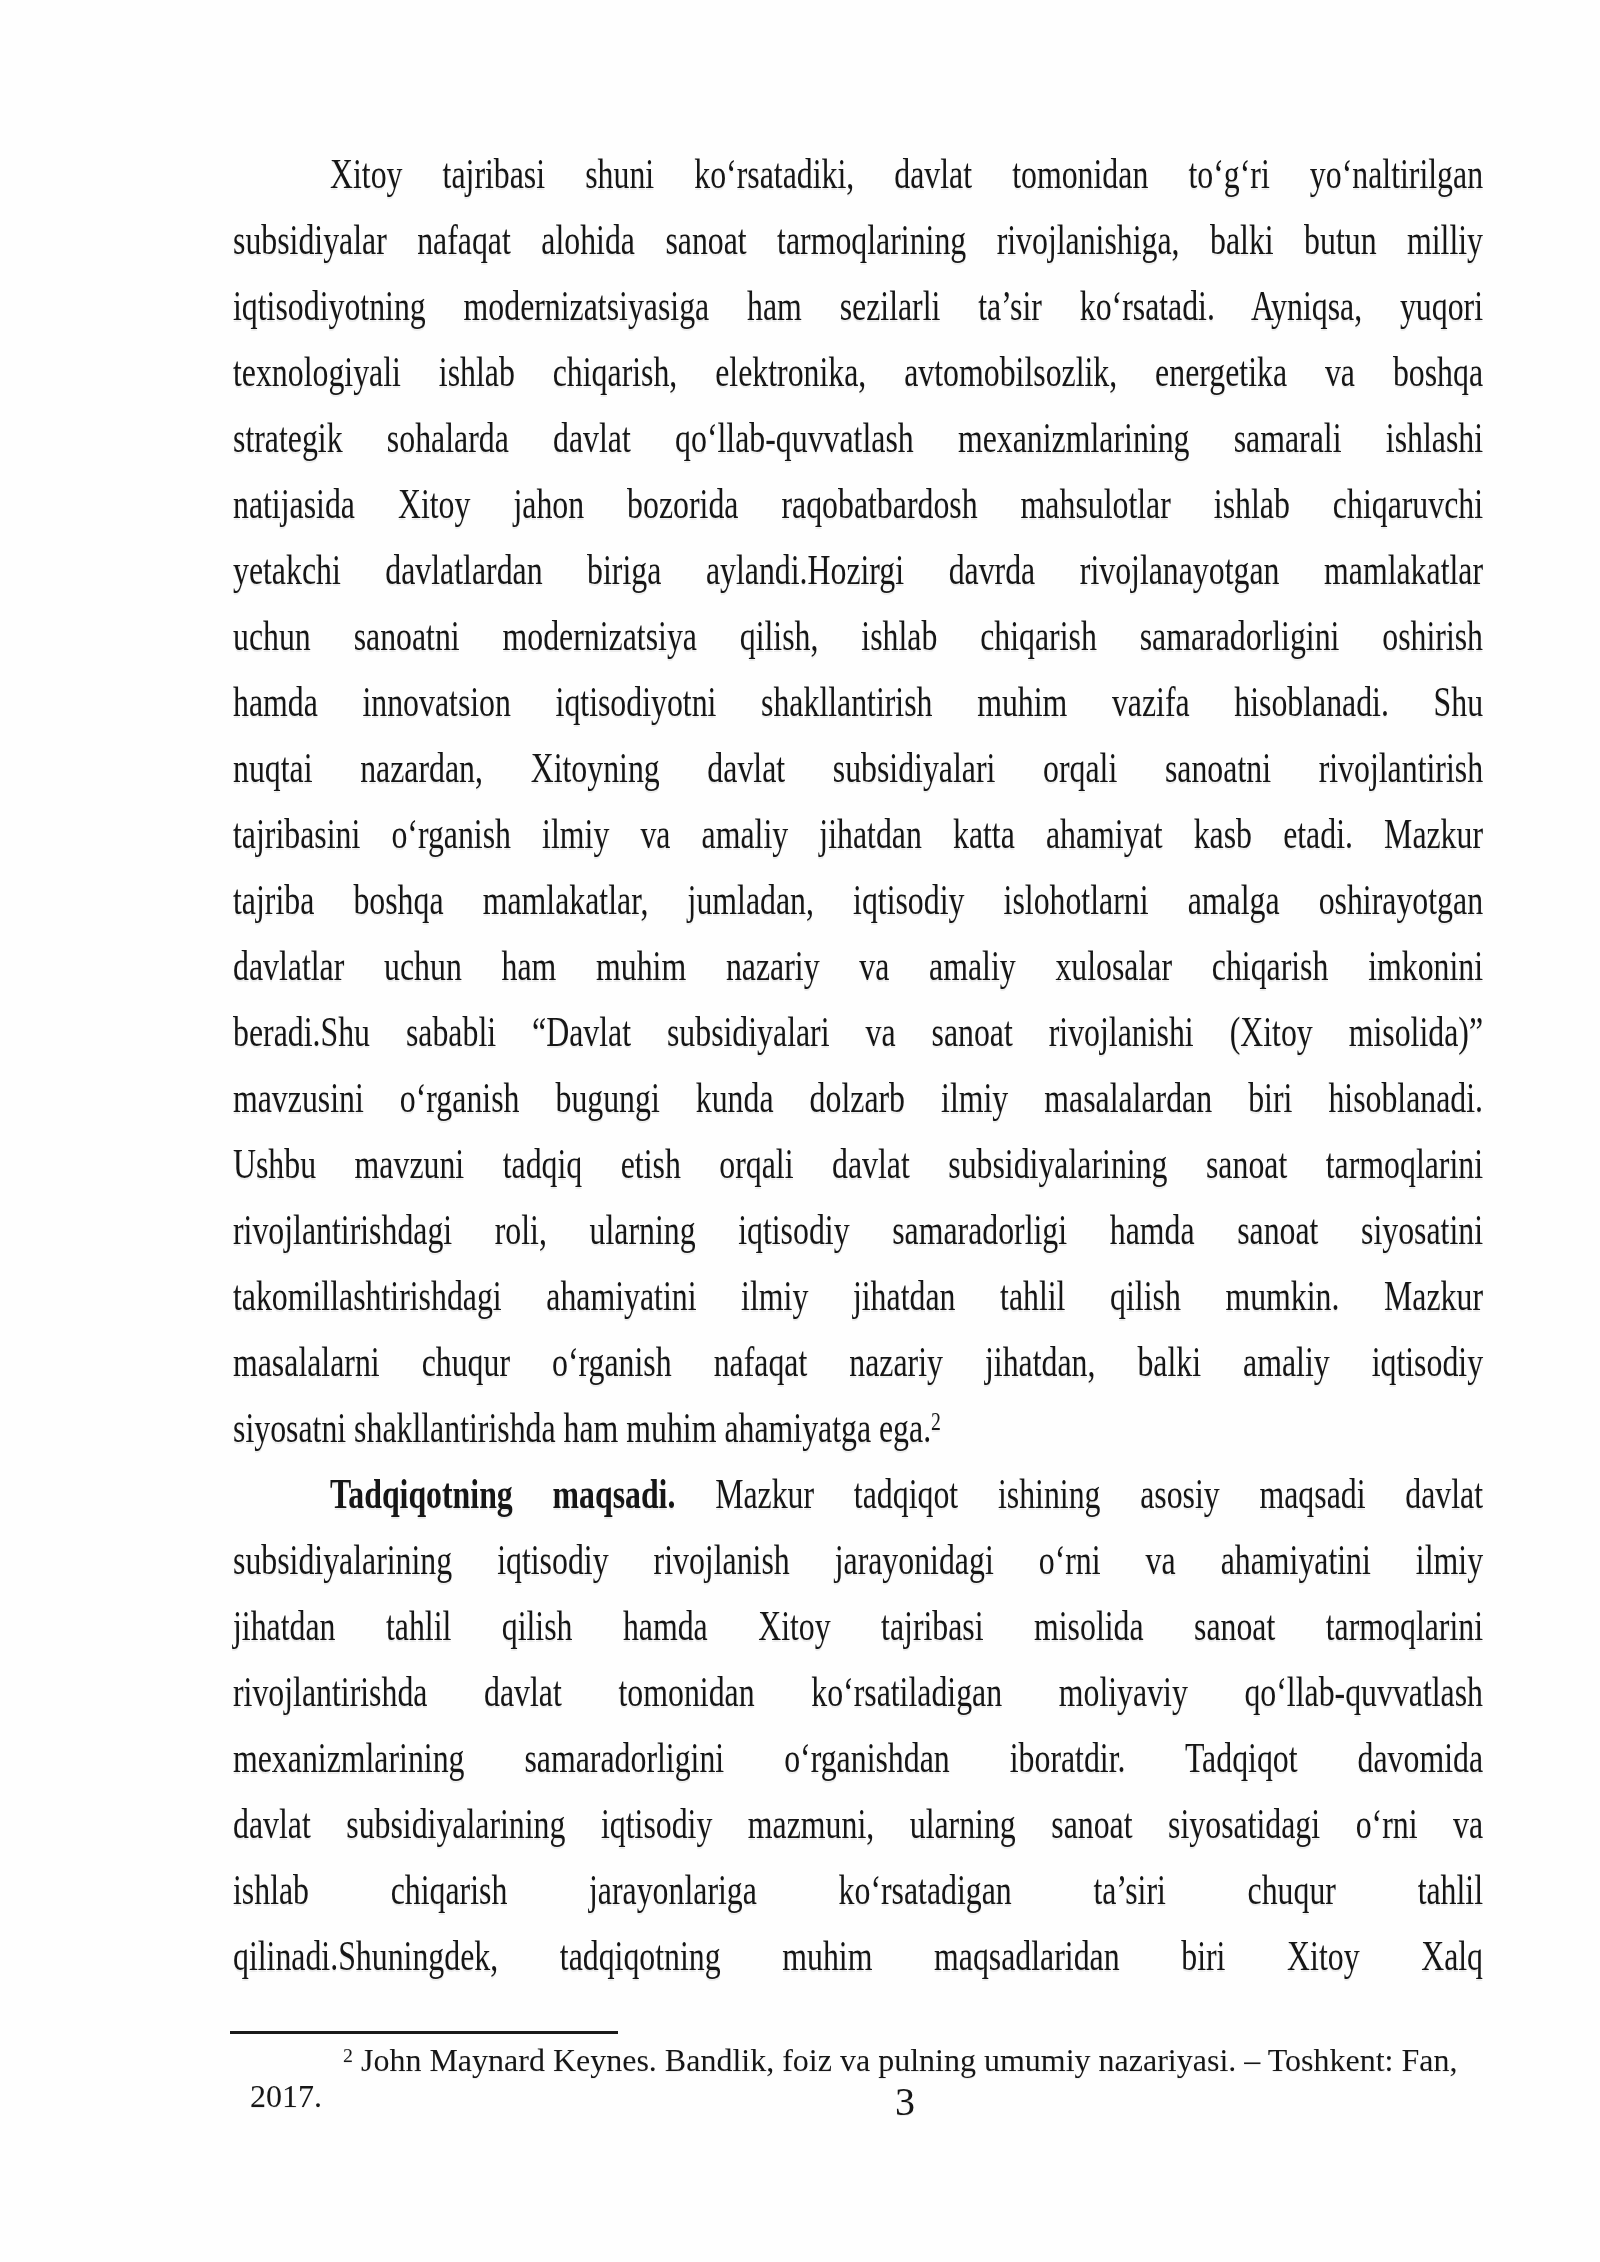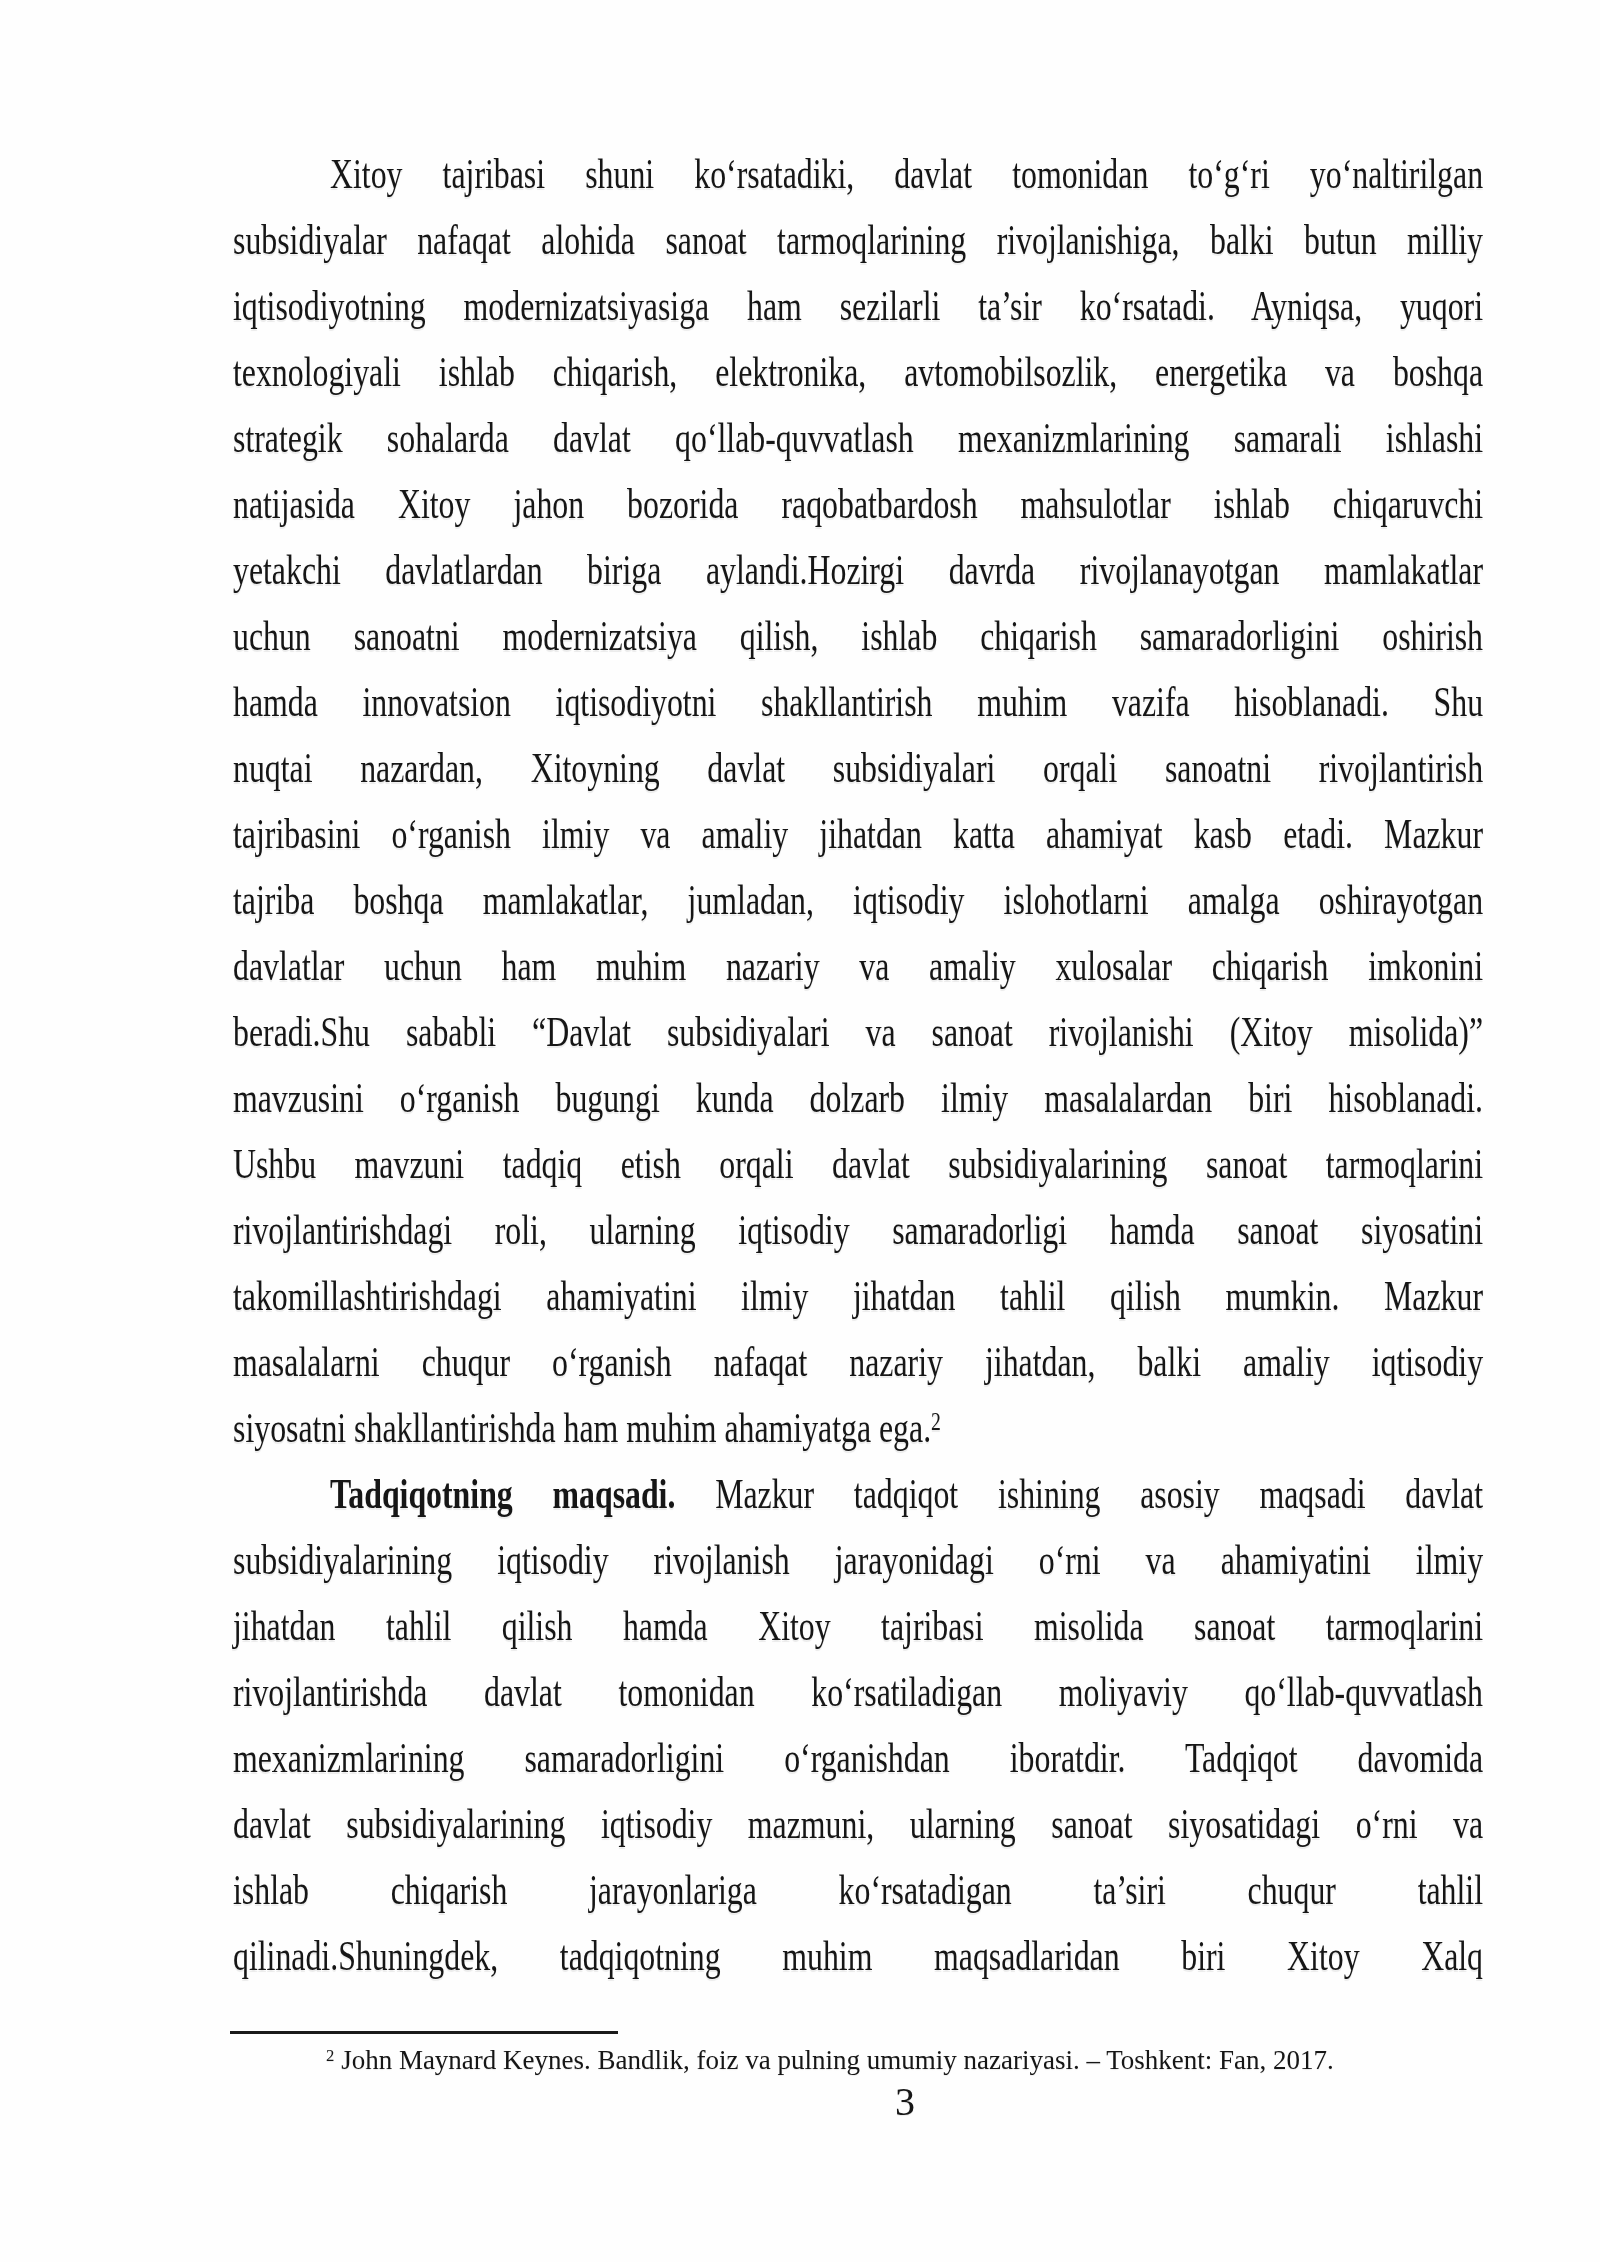--- a/index.html
+++ b/index.html
@@ -40,23 +40,23 @@
     vertical-align:baseline;
   }
   .footnote-rule{
     position:absolute;
     left:230px;top:2031px;
     width:388px;height:3px;
     background:#1a1a1a;
   }
   .footnote{
     position:absolute;
-    left:233px;top:2044px;
+    left:250px;top:2044px;
     width:1250px;
-    font-size:27px;
+    font-size:32px;
     line-height:32px;
     text-indent:93px;
     text-shadow:0 1px 1px rgba(0,0,0,0.08);
   }
   .page-number{
     position:absolute;
     left:905px;top:2080px;
     transform:translateX(-50%);
     font-size:40px;
     line-height:44px;

